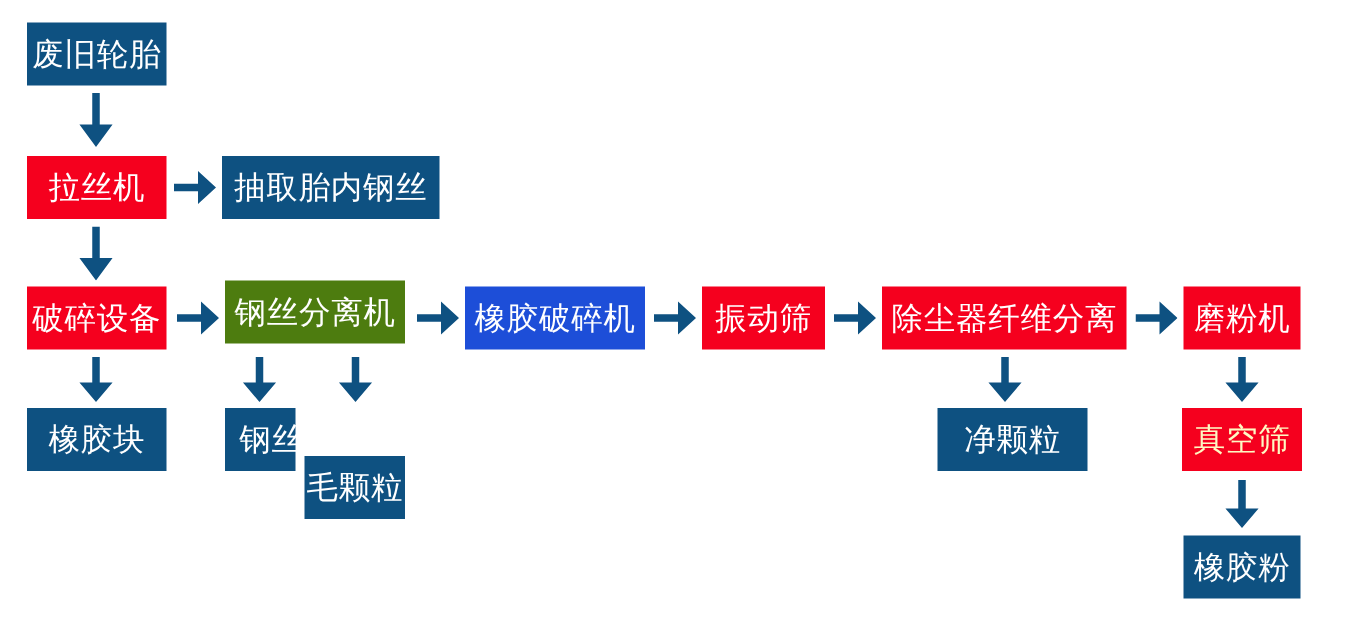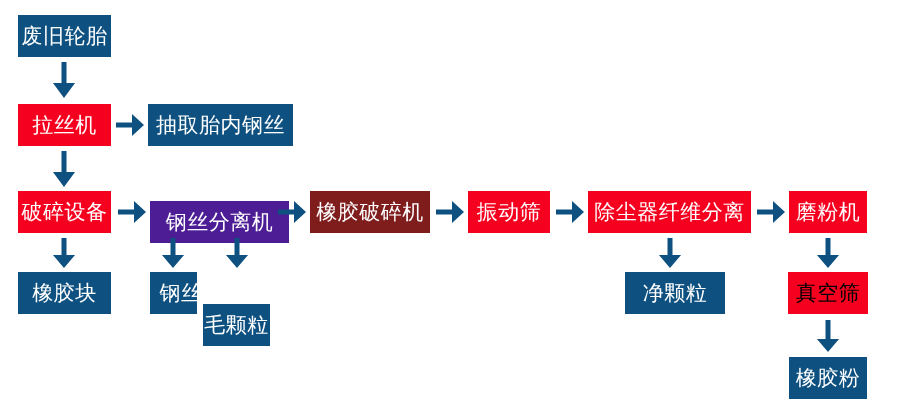--- a/index.html
+++ b/index.html
@@ -44,30 +44,30 @@
   .arrow svg { display: block; }
 </style>
 </head>
 <body>
 
 <div id="flow-canvas" style="background: rgb(255, 255, 255);">
     <div class="node blue" style="left: 18px; top: 15px; width: 93px; height: 42px; background: rgb(14, 81, 129); color: rgb(255, 255, 255);">废旧轮胎</div>
     <div class="node red" style="left: 18px; top: 104px; width: 93px; height: 42px; background: rgb(245, 0, 30); color: rgb(255, 255, 255);">拉丝机</div>
     <div class="node blue" style="left: 148px; top: 104px; width: 145px; height: 42px; background: rgb(14, 81, 129); color: rgb(255, 255, 255);">抽取胎内钢丝</div>
     <div class="node red" style="left: 18px; top: 191px; width: 93px; height: 42px; background: rgb(245, 0, 30); color: rgb(255, 255, 255);">破碎设备</div>
-    <div class="node red" style="left: 150px; top: 201px; width: 139px; height: 42px; background: #4c1d95; color: rgb(255, 255, 255);">钢丝分离机</div>
-    <div class="node red" style="left: 310px; top: 191px; width: 120px; height: 42px; background: #7f1d1d; color: rgb(255, 255, 255);">橡胶破碎机</div>
+    <div class="node red" style="left: 150px; top: 187px; width: 120px; height: 42px; background: #4d7c0f; color: rgb(255, 255, 255);">钢丝分离机</div>
+    <div class="node red" style="left: 310px; top: 191px; width: 120px; height: 42px; background: #1d4ed8; color: rgb(255, 255, 255);">橡胶破碎机</div>
     <div class="node red" style="left: 468px; top: 191px; width: 82px; height: 42px; background: rgb(245, 0, 30); color: rgb(255, 255, 255);">振动筛</div>
     <div class="node red" style="left: 588px; top: 191px; width: 163px; height: 42px; background: rgb(245, 0, 30); color: rgb(255, 255, 255);">除尘器纤维分离</div>
     <div class="node blue" style="left: 18px; top: 272px; width: 93px; height: 42px; background: rgb(14, 81, 129); color: rgb(255, 255, 255);">橡胶块</div>
     <div class="node red" style="left: 789px; top: 191px; width: 78px; height: 42px; background: rgb(245, 0, 30); color: rgb(255, 255, 255);">磨粉机</div>
     <div class="node blue" style="left: 150px; top: 272px; width: 47px; height: 42px; background: rgb(14, 81, 129); color: rgb(255, 255, 255); padding-left: 15px;">钢丝</div>
     <div class="node blue" style="left: 203px; top: 272px; width: 67px; height: 42px; background: rgb(14, 81, 129); color: rgb(255, 255, 255); margin-top: 32px;">毛颗粒</div>
     <div class="node blue" style="left: 625px; top: 272px; width: 100px; height: 42px; background: rgb(14, 81, 129); color: rgb(255, 255, 255);">净颗粒</div>
-    <div class="node red" style="left: 788px; top: 272px; width: 80px; height: 42px; background: rgb(245, 0, 30); color: #000000;">真空筛</div>
+    <div class="node red" style="left: 788px; top: 272px; width: 80px; height: 42px; background: rgb(245, 0, 30); color: #fef9c3;">真空筛</div>
     <div class="node blue" style="left: 789px; top: 357px; width: 78px; height: 42px; background: rgb(14, 81, 129); color: rgb(255, 255, 255);">橡胶粉</div>
     <div class="arrow" style="left: 52px; top: 62px;">
       <svg width="24" height="36" viewBox="0 0 24 36">
         <path fill="#0e5181" d="M9.5,0 L14.5,0 L14.5,21 L23.04,21 L12,36 L0.9599999999999991,21 L9.5,21 Z"></path>
       </svg>
     </div>
     <div class="arrow" style="left: 116px; top: 113px;">
       <svg width="28" height="24" viewBox="0 0 28 24">
         <path fill="#0e5181" d="M0,9.5 L16,9.5 L16,0.9599999999999991 L28,12 L16,23.04 L16,14.5 L0,14.5 Z"></path>
       </svg>

